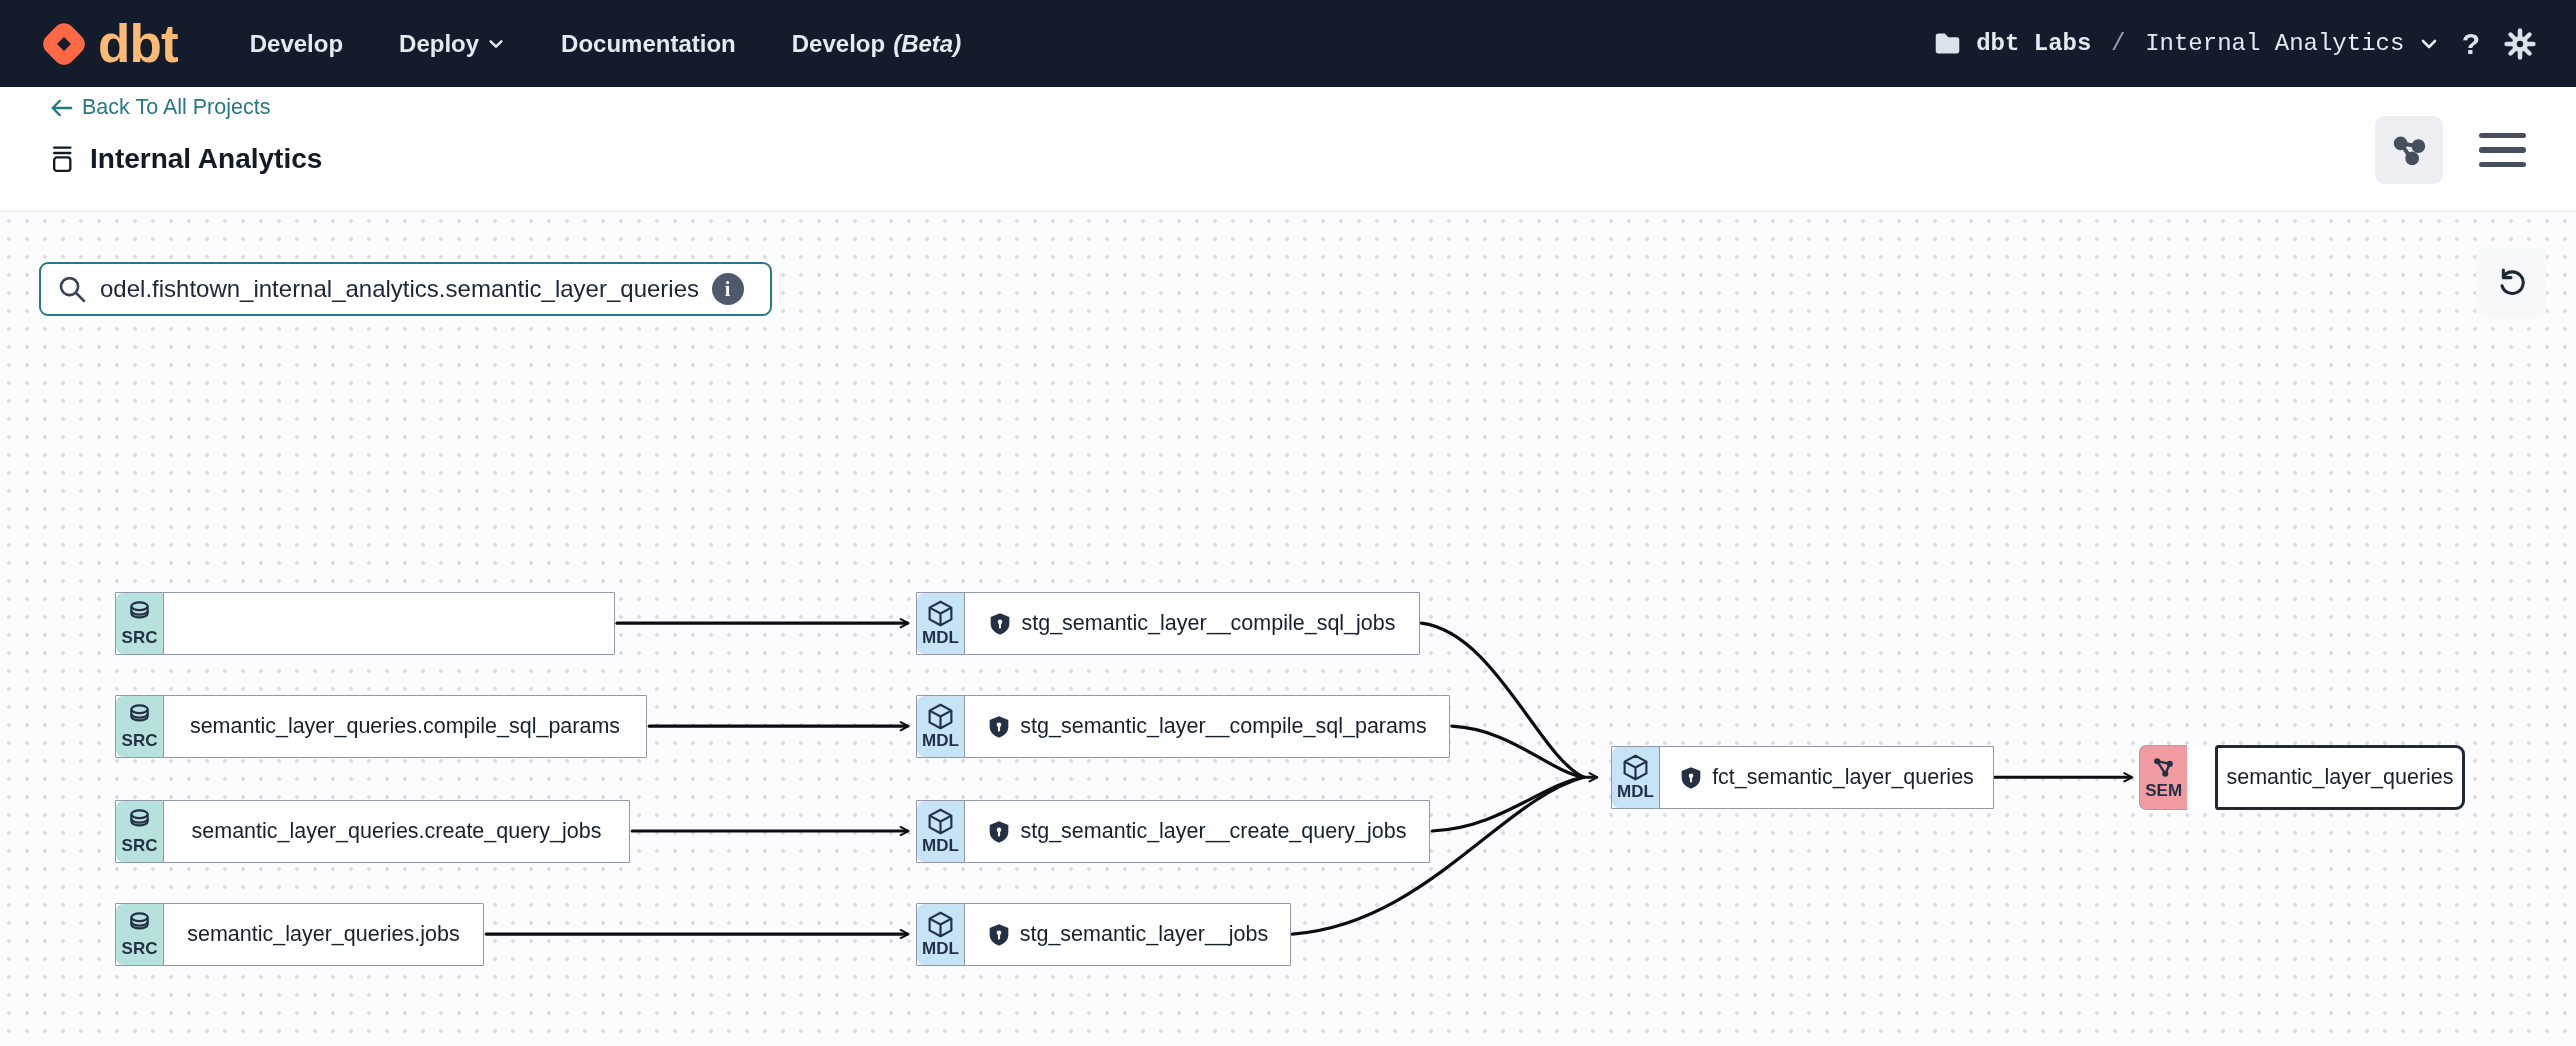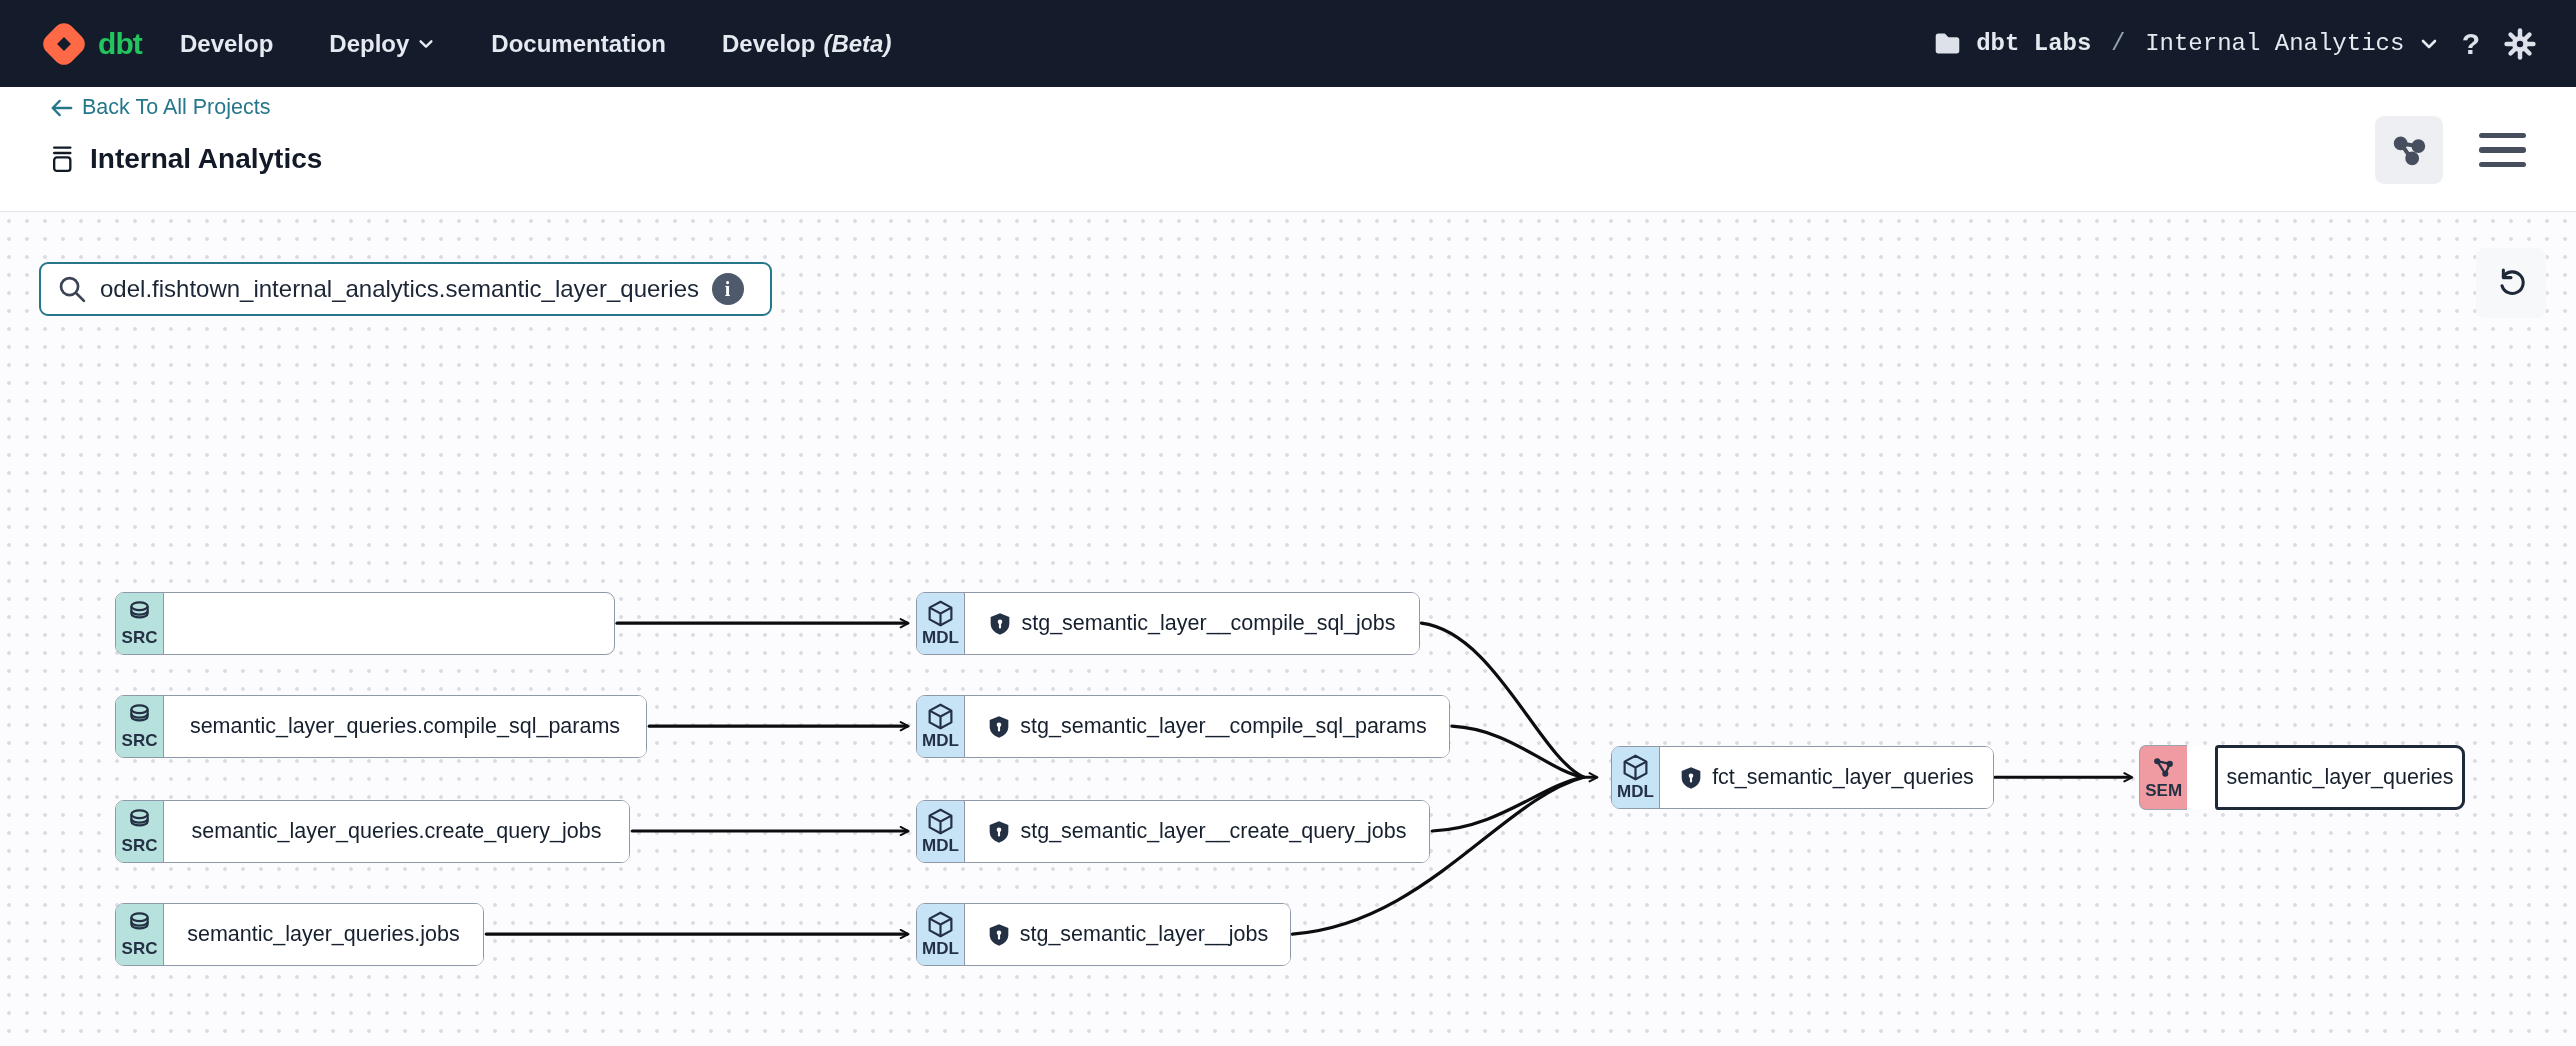--- a/index.html
+++ b/index.html
@@ -1,22 +1,22 @@
 <!DOCTYPE html>
 <html style="font-size:14.3px"><head>
 <meta charset="utf-8">
 <style>
   * { margin:0; padding:0; box-sizing:border-box; }
   html,body { width:2576px; height:1047px; font-family:"Liberation Sans", sans-serif; background:#fff; overflow:hidden; }
 
   
   .navbar { height:87px; background:#141c2b; display:flex; align-items:center; padding:0 39px; color:#e5e9f0; }
   .brand { display:flex; align-items:center; gap:9px; }
-  .brand-text { font-size:30px; font-weight:700; color:#22c55e; letter-spacing:-0.9px; }
-  .nav-items { display:flex; align-items:center; gap:56px; margin-left:38px; }
+  .brand-text { font-size:53px; font-weight:700; color:#fdba74; letter-spacing:-0.9px; }
+  .nav-items { display:flex; align-items:center; gap:56px; margin-left:72px; }
   .nav-item { font-size:24px; font-weight:600; color:#e5e9f0; display:flex; align-items:center; gap:8px; cursor:pointer; }
   .nav-item .beta { font-style:italic; }
   .nav-spacer { flex:1; }
   .acct { display:flex; align-items:center; gap:14.3px; font-size:24px;font-family:Liberation Mono, monospace; }
   .acct .bold { font-weight:700; }
   .acct .sep { color:#98a1b1; margin:0 5.4px; }
   .icon-btn { background:none; border:none; cursor:pointer; display:flex; align-items:center; }
   .help-q { font-size:30px; font-weight:700; color:#dde2ea; margin-left:23px; }
 
   
@@ -36,21 +36,21 @@
   .searchbox { position:absolute; left:39px; top:50px; width:733px; height:54px; background:#fff;
     border:2.2px solid #26778a; border-radius:9px; display:flex; align-items:center; padding:0 16px 0 16px; }
   .search-text { margin-left:12.5px; font-size:24px; color:#1b2637; white-space:nowrap; overflow:hidden;
     text-decoration:underline dotted #e0604f 2.7px; text-underline-offset:6.3px; }
   .info-chip { margin-left:12.5px; flex:0 0 auto; width:32px; height:32px; border-radius:50%; background:#4e5a6b; color:#fff;
     display:flex; align-items:center; justify-content:center; font-size:20px; font-weight:700; font-family:"Liberation Serif", serif; }
   .reset-btn { position:absolute; right:30.5px; top:36px; width:70px; height:70px; background:#f7f8fa; border:none; border-radius:9px;
     display:flex; align-items:center; justify-content:center; cursor:pointer; }
 
   
-  .node { position:absolute; height:63px; display:flex; background:#fff; border:1.8px solid #8e98a9; border-radius:9px; cursor:pointer; }
+  .node { position:absolute; height:63px; display:flex; background:#fff; border:1.8px solid #8e98a9; border-radius:1px; cursor:pointer; }
   .node-badge { width:48px; flex:0 0 48px; display:flex; flex-direction:column; align-items:center; justify-content:center; gap:0.9px;
     border-right:1.8px solid #8e98a9; border-radius:7.2px 0 0 7.2px; font-size:17px; font-weight:700; color:#243044; }
   .node-body { flex:1; display:flex; align-items:center; justify-content:center; gap:9px; padding:0 14.3px;
     font-size:21.5px; color:#16202e; white-space:nowrap; overflow:hidden; border-radius:0 7.2px 7.2px 0; background:#fff; }
   .node.type-SRC .node-badge { background:#b7e1dd; }
   .node.type-MDL .node-badge { background:#c6e4f6; }
   .node.type-SEM .node-badge { background:#f09aa2; }
   .node.selected { border-color:transparent; }
   .node.selected .node-badge { border:1.8px solid #9aa2b0; border-right:none; margin:-1.8px 12px -1.8px -1.8px; width:50px; }
   .node.selected .node-body { border:3.6px solid #1d2839; border-radius:3.6px 9px 9px 3.6px; margin:-1.8px -1.8px -1.8px 16px; }

